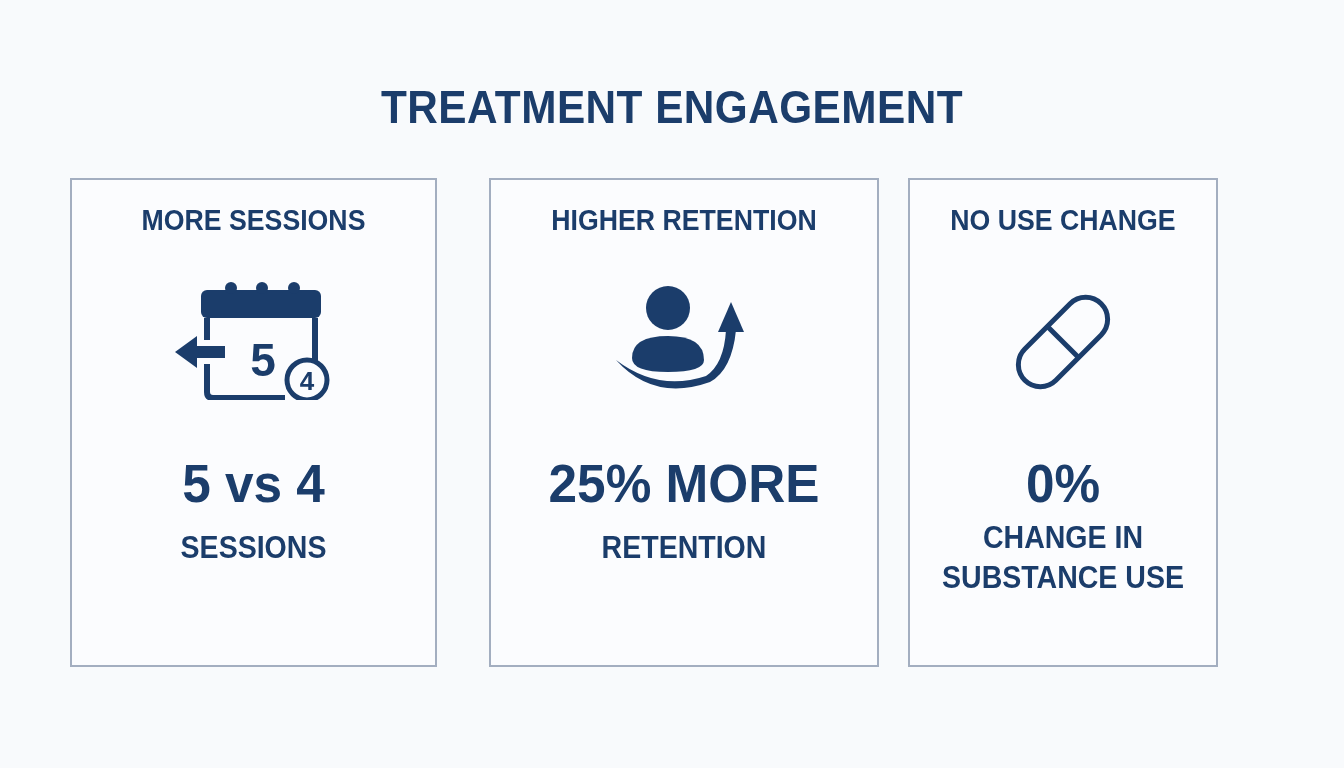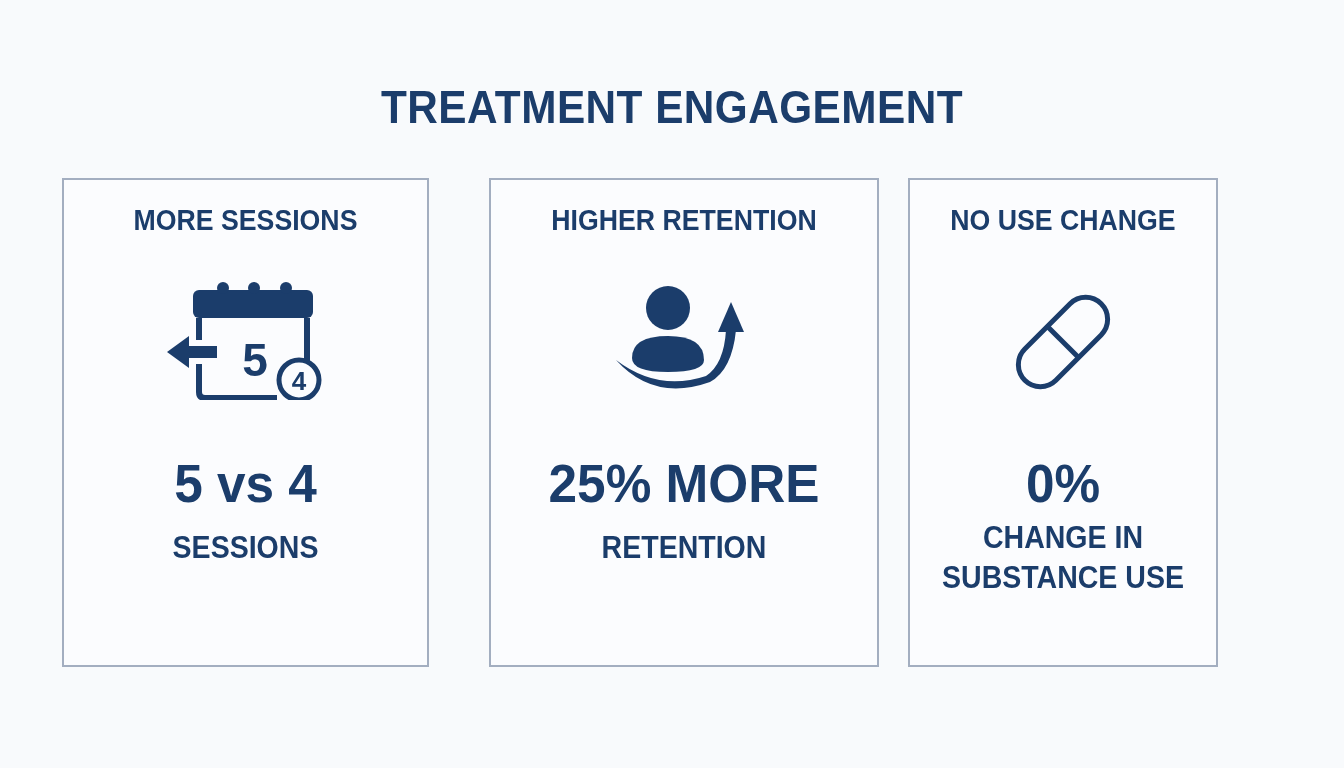--- a/index.html
+++ b/index.html
@@ -9,21 +9,21 @@
   .card .head{position:absolute;left:0;right:0;top:24px;text-align:center;font-size:29px;font-weight:bold;transform:scaleX(0.92);}
   .card .icon{position:absolute;left:50%;transform:translateX(-50%);}
   .card .big{position:absolute;left:0;right:0;text-align:center;font-size:54px;font-weight:bold;transform:scaleX(0.95);}
   .card .sub{position:absolute;left:0;right:0;text-align:center;font-size:31px;font-weight:bold;line-height:36px;transform:scaleX(0.92);}
 </style>
 </head>
 <body>
 
 <div class="title">TREATMENT ENGAGEMENT</div>
 
-<div class="card" style="left:62px;width:367px;padding-left:32px;">
+<div class="card" style="left:70px;width:367px;padding-left:32px;">
   <div class="head">MORE SESSIONS</div>
   <svg class="icon" style="top:100px;" width="170" height="120" viewBox="0 0 170 120">
     <g fill="#1b3d6b">
       <rect x="32" y="10" width="120" height="28" rx="6"></rect>
       <circle cx="62" cy="8" r="6"></circle>
         <circle cx="93" cy="8" r="6"></circle>
         <circle cx="125" cy="8" r="6"></circle>
       <polygon points="6,72 28,56 28,66 56,66 56,78 28,78 28,88"></polygon>
     </g>
     <path d="M38 38 V60 M38 84 V112 Q38 118 44 118 H116 M146 38 V86" stroke="#1b3d6b" stroke-width="6" fill="none"></path>

